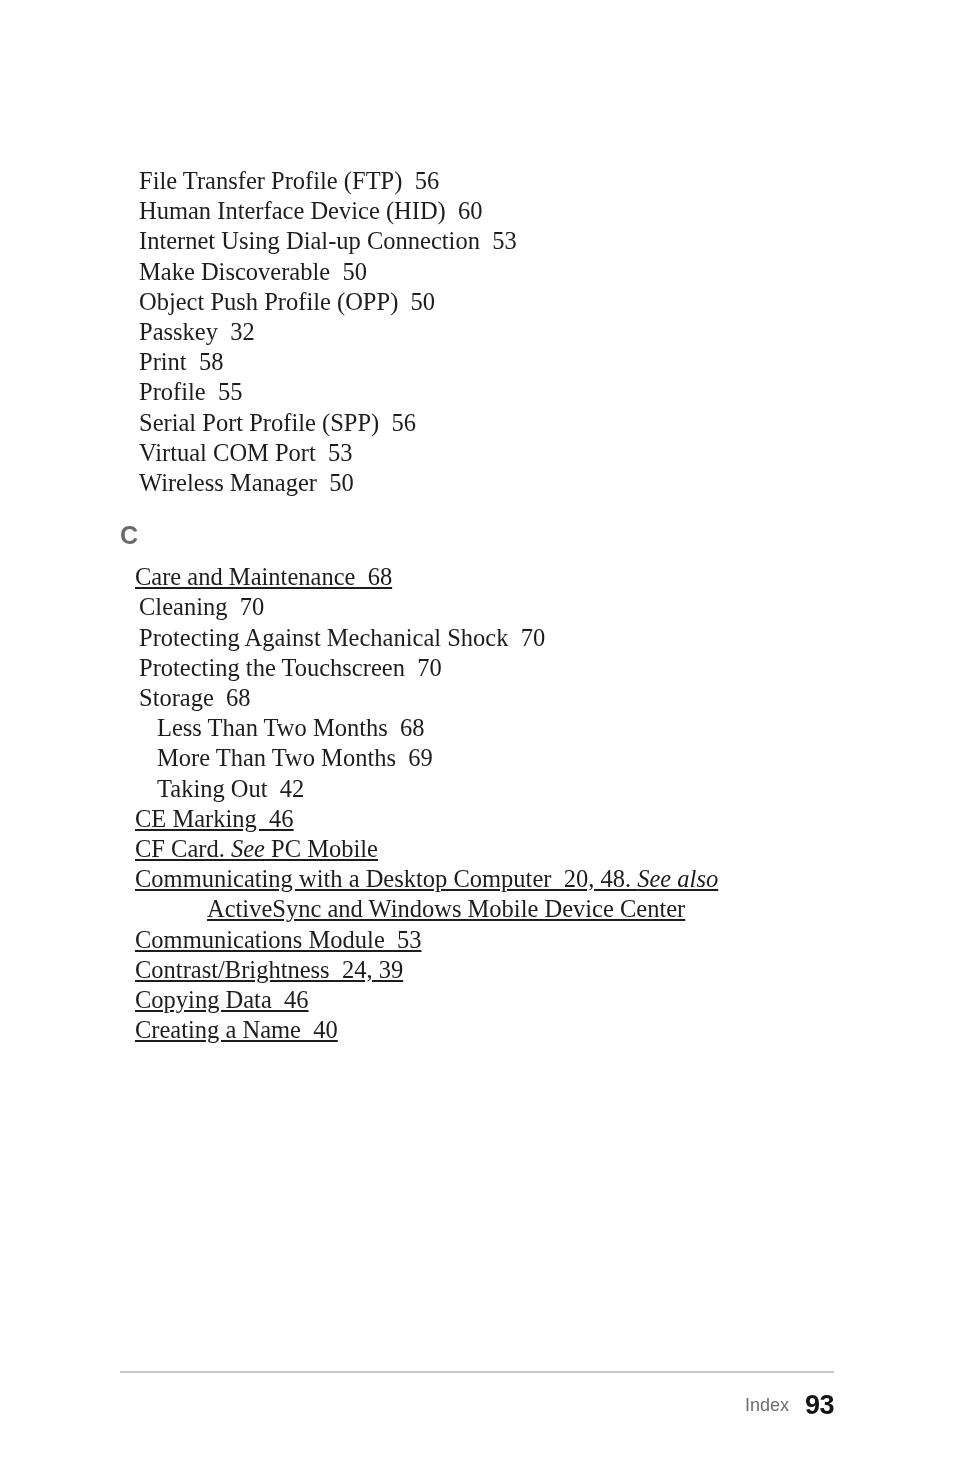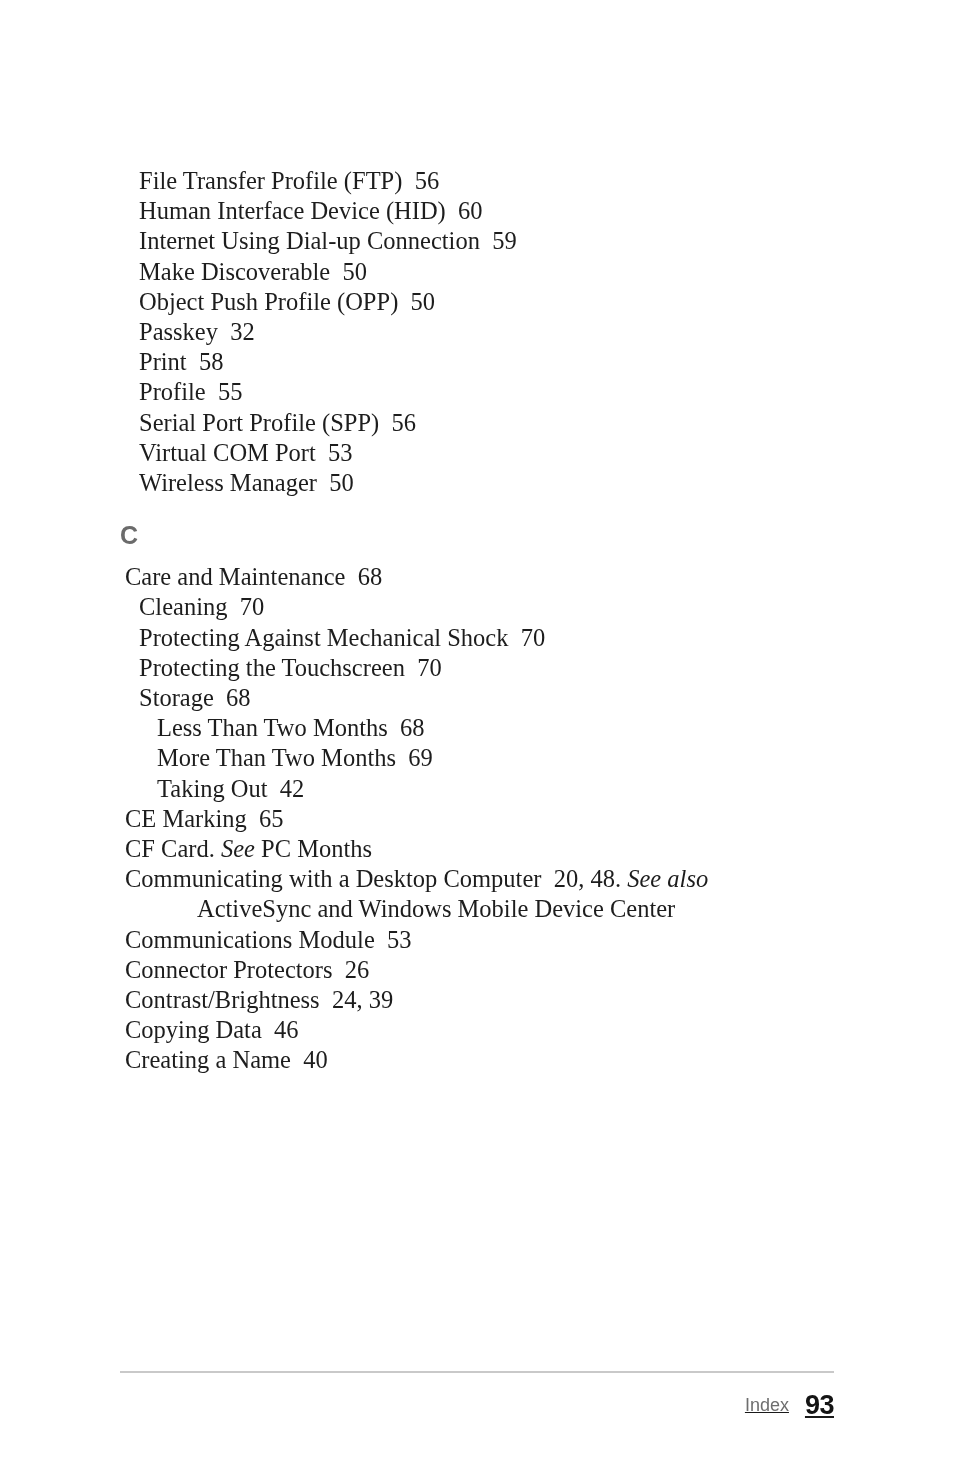--- a/index.html
+++ b/index.html
@@ -31,21 +31,21 @@
     width: 714px;
   }
 
   .entry {
     font-size: 24.5px;
     line-height: 30.2px;
     color: #1d1d1d;
     white-space: pre-wrap;
     font-family: "Liberation Serif", "DejaVu Serif", serif;
   }
-  .lvl0 { margin-left: 5px; }
+  .lvl0 { margin-left: 15px; text-decoration: underline; }
   .lvl1 { margin-left: 19px; }
   .lvl2 { margin-left: 37px; }
 
   .entry .cont {
     display: block;
     margin-left: 72px;
   }
   .entry i {
     font-style: italic;
   }
@@ -78,21 +78,20 @@
   .footer {
     position: absolute;
     left: 120px;
     top: 1385px;
     width: 714px;
     height: 40px;
     display: flex;
     align-items: center;
     justify-content: flex-end;
     font-family: "Liberation Sans", "DejaVu Sans", sans-serif;
-    text-decoration: underline;
   }
   .footer-label {
     font-size: 18px;
     color: #6e6e6e;
     margin-right: 16px;
   }
   .footer-pageno {
     font-size: 27px;
     font-weight: bold;
     color: #141414;
@@ -101,21 +100,21 @@
 </style>
 </head>
 <body>
 
 <div class="page">
 
   <div class="index-body">
 
     <div class="entry lvl1">File Transfer Profile (FTP)  56</div>
     <div class="entry lvl1">Human Interface Device (HID)  60</div>
-    <div class="entry lvl1">Internet Using Dial-up Connection  59</div>
+    <div class="entry lvl1">Internet Using Dial-up Connection  53</div>
     <div class="entry lvl1">Make Discoverable  50</div>
     <div class="entry lvl1">Object Push Profile (OPP)  50</div>
     <div class="entry lvl1">Passkey  32</div>
     <div class="entry lvl1">Print  58</div>
     <div class="entry lvl1">Profile  55</div>
     <div class="entry lvl1">Serial Port Profile (SPP)  56</div>
     <div class="entry lvl1">Virtual COM Port  53</div>
     <div class="entry lvl1">Wireless Manager  50</div>
 
     <div class="heading-block">
@@ -123,28 +122,27 @@
     </div>
 
     <div class="entry lvl0">Care and Maintenance  68</div>
     <div class="entry lvl1">Cleaning  70</div>
     <div class="entry lvl1">Protecting Against Mechanical Shock  70</div>
     <div class="entry lvl1">Protecting the Touchscreen  70</div>
     <div class="entry lvl1">Storage  68</div>
     <div class="entry lvl2">Less Than Two Months  68</div>
     <div class="entry lvl2">More Than Two Months  69</div>
     <div class="entry lvl2">Taking Out  42</div>
-    <div class="entry lvl0">CE Marking  65</div>
+    <div class="entry lvl0">CE Marking  46</div>
 
-    <div class="entry lvl0"><span>CF Card. </span><i>See</i><span> PC Months</span></div>
+    <div class="entry lvl0"><span>CF Card. </span><i>See</i><span> PC Mobile</span></div>
 
     <div class="entry lvl0"><span>Communicating with a Desktop Computer  20, 48. </span><i>See also</i><span class="cont">ActiveSync and Windows Mobile Device Center</span></div>
 
     <div class="entry lvl0">Communications Module  53</div>
-    <div class="entry lvl0">Connector Protectors  26</div>
     <div class="entry lvl0">Contrast/Brightness  24, 39</div>
     <div class="entry lvl0">Copying Data  46</div>
     <div class="entry lvl0">Creating a Name  40</div>
 
   </div>
 
   <div class="footer-rule"></div>
 
   <div class="footer">
     <span class="footer-label">Index</span>

